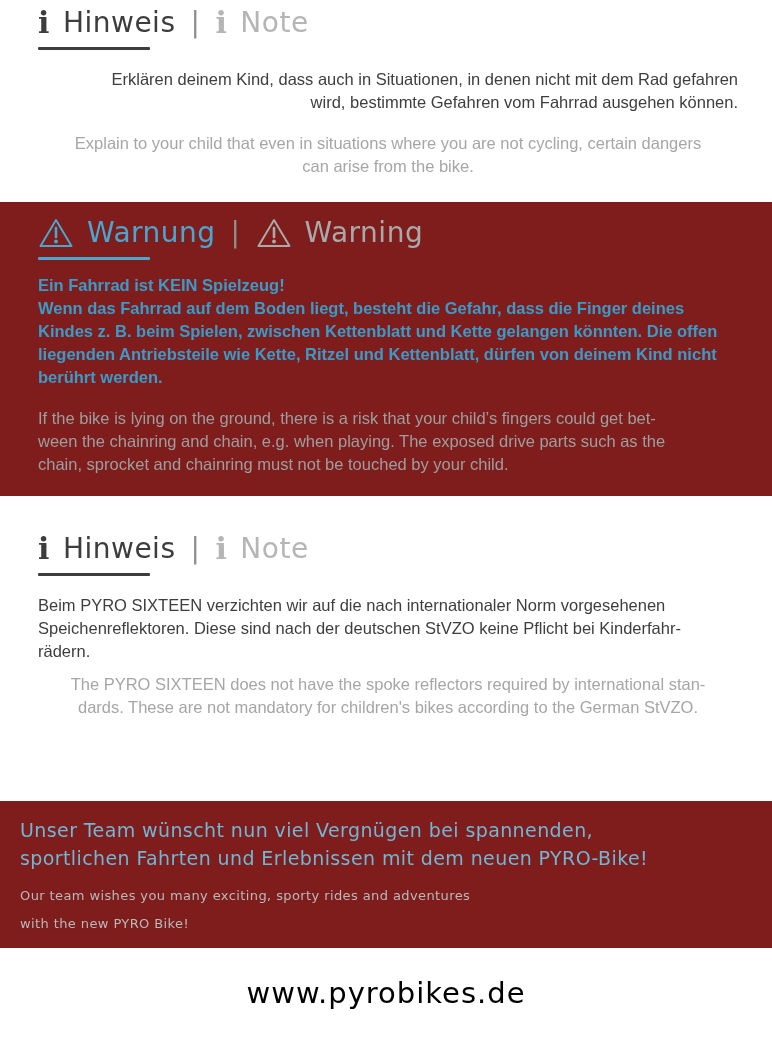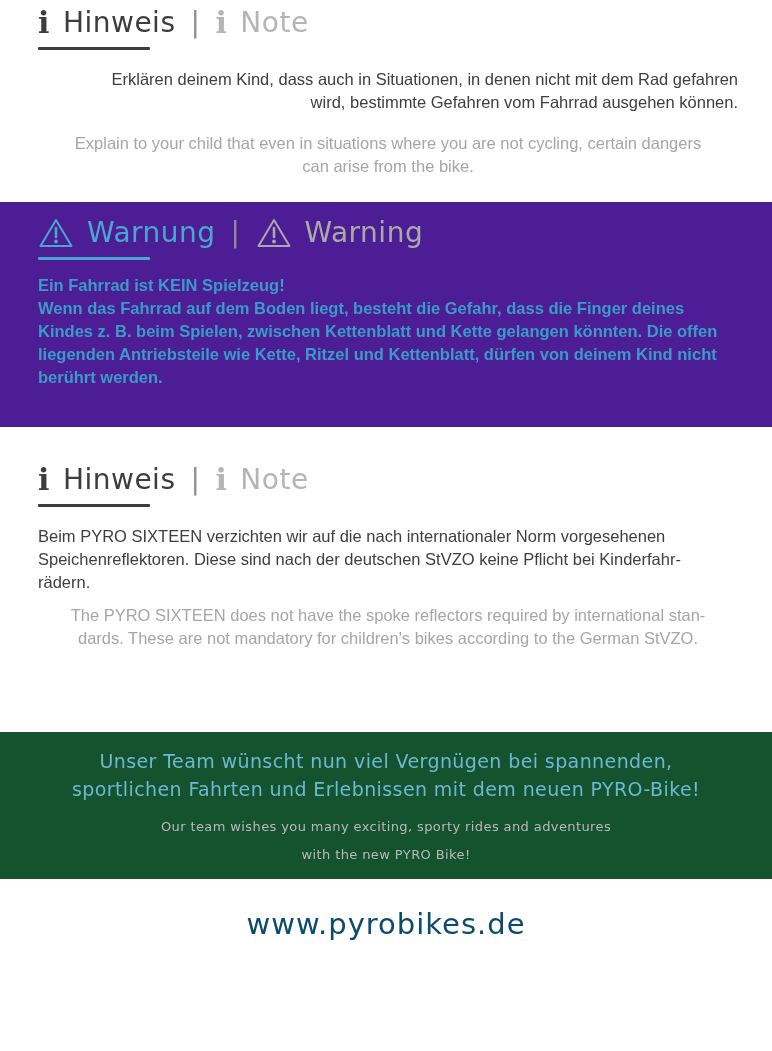--- a/index.html
+++ b/index.html
@@ -26,54 +26,54 @@
   .p { font-size:16.5px; line-height:23px; white-space:pre-line; }
   .p.de { color:#3e3e3e; }
   .p.en { color:#a6a6a6;text-align:center; }
   .p-head { font-size:16.5px; line-height:23px; font-weight:bold; }
   
   .pad { padding-left:38px; padding-right:34px; }
   .note1 { padding-top:6px; }
   .note1 .p.de { margin-top:18px;text-align:right; }
   .note1 .p.en { margin-top:18px; }
   .warning-section {
-    margin-top:24px; background:#4c1d95;
+    margin-top:24px; background:#7f1d1d;
     padding:14px 48px 20px 38px;
   }
   .warning-section .h-row { color:#4aa6ce; }
   .warning-section .h-en  { color:#a9a9a9; }
   .warn-icon { display:inline-flex; align-items:center; }
   .warn-icon.en { color:#a9a9a9; }
   .blue-block { margin-top:14px; color:#3a9bc9; }
   .blue-block .p { color:#3a9bc9;font-weight:bold; }
   .gray-block { margin-top:18px; color:#9b9b9b; }
   .gray-block .p { color:#9e9e9e; }
   .note2 { margin-top:36px; }
   .note2 .p.de { margin-top:18px; }
   .note2 .p.en { margin-top:10px; }
   
   .team-section {
-    margin-top:82px; background:#14532d; text-align:center;
+    margin-top:82px; background:#7f1d1d; 
     padding:15px 20px 10px 20px;
     font-family:"DejaVu Sans", sans-serif;
   }
   .team-de {
     color:#6fb7d4; font-size:19px; line-height:28px;
     white-space:pre-line; letter-spacing:0.4px;
   }
   .team-en {
     color:#b9b9b9; font-size:13px; line-height:28px;
     white-space:pre-line; letter-spacing:0.4px; margin-top:10px;
   }
   
   .footer { text-align:center; margin-top:28px; }
   .footer a {
     font-family:"DejaVu Sans", sans-serif;
     font-size:29px; letter-spacing:1px;
-    color:#0c4a6e; text-decoration:none;
+    color:#000000; text-decoration:none;
   }
 </style>
 </head>
 <body>
 
 <div class="page">
 
   <section class="note1 pad">
     <div class="h-row">
       <span class="info-glyph">i</span>
@@ -113,20 +113,23 @@
 
     <div class="blue-block">
       <p class="p-head">Ein Fahrrad ist KEIN Spielzeug!</p>
       <p class="p">Wenn das Fahrrad auf dem Boden liegt, besteht die Gefahr, dass die Finger deines
 Kindes z. B. beim Spielen, zwischen Kettenblatt und Kette gelangen könnten. Die offen
 liegenden Antriebsteile wie Kette, Ritzel und Kettenblatt, dürfen von deinem Kind nicht
 berührt werden.</p>
     </div>
 
     <div class="gray-block">
+      <p class="p">If the bike is lying on the ground, there is a risk that your child’s fingers could get bet-
+ween the chainring and chain, e.g. when playing. The exposed drive parts such as the
+chain, sprocket and chainring must not be touched by your child.</p>
     </div>
   </section>
 
   <section class="note2 pad">
     <div class="h-row">
       <span class="info-glyph">i</span>
       <span>Hinweis</span>
       <span class="h-sep">|</span>
       <span class="info-glyph h-en">i</span>
       <span class="h-en">Note</span>

